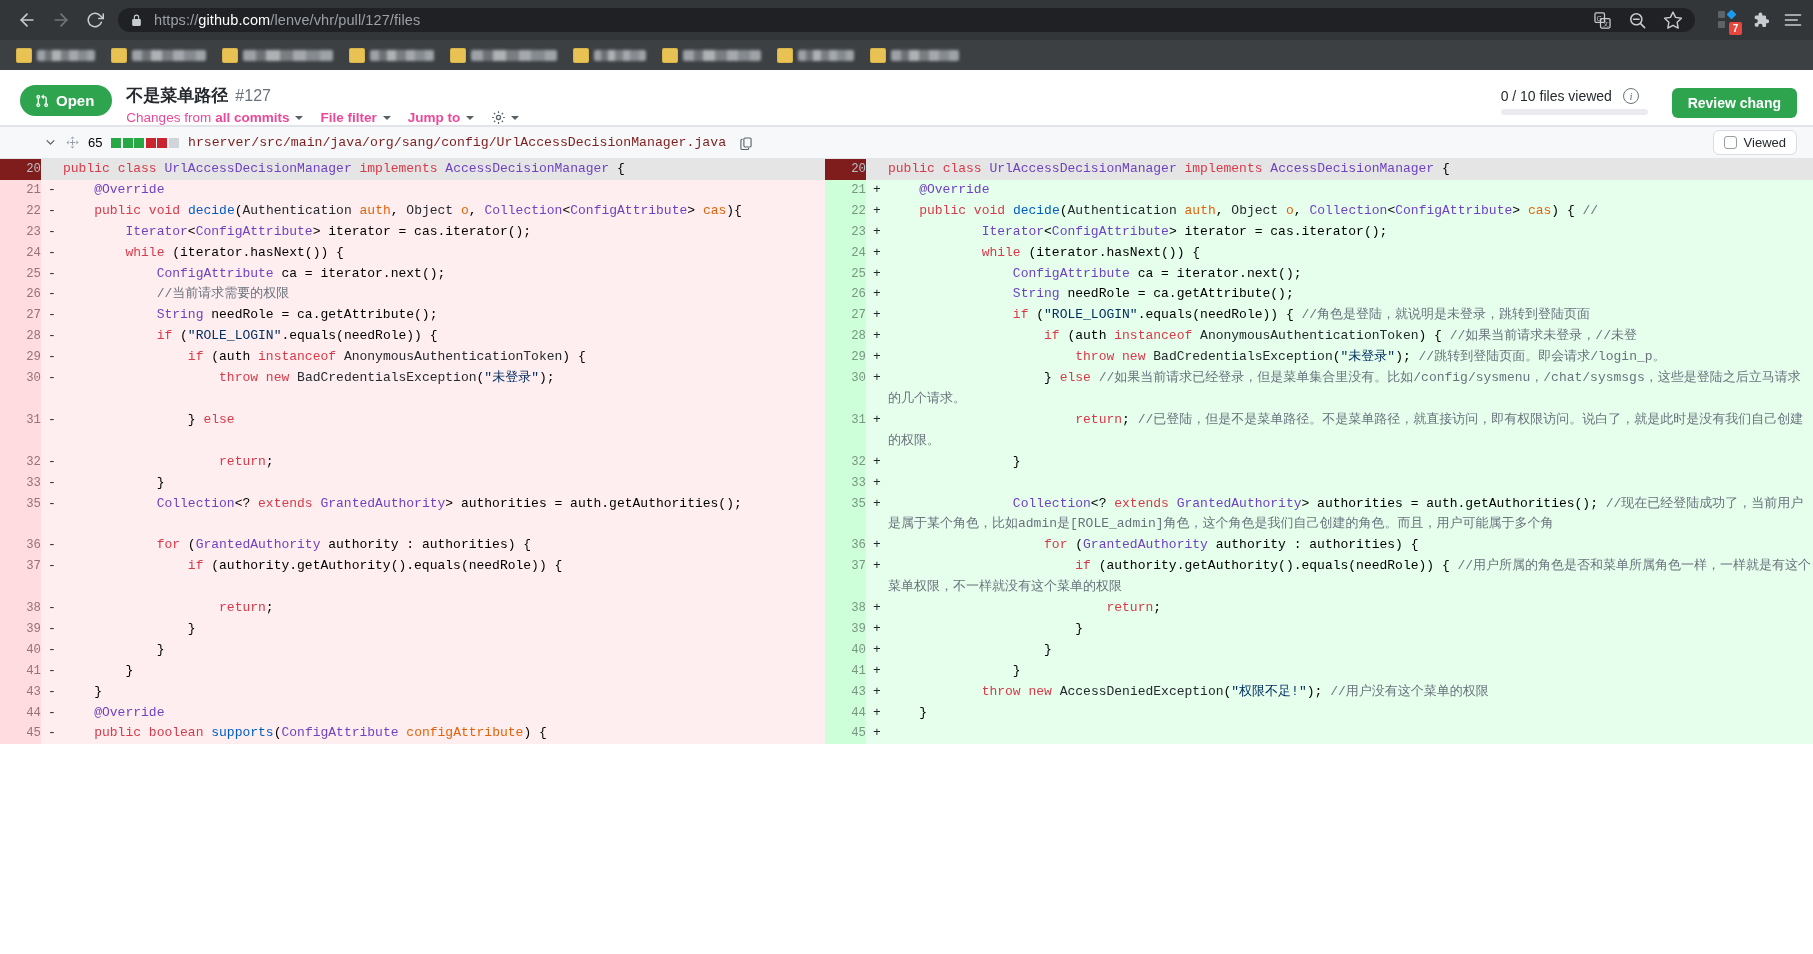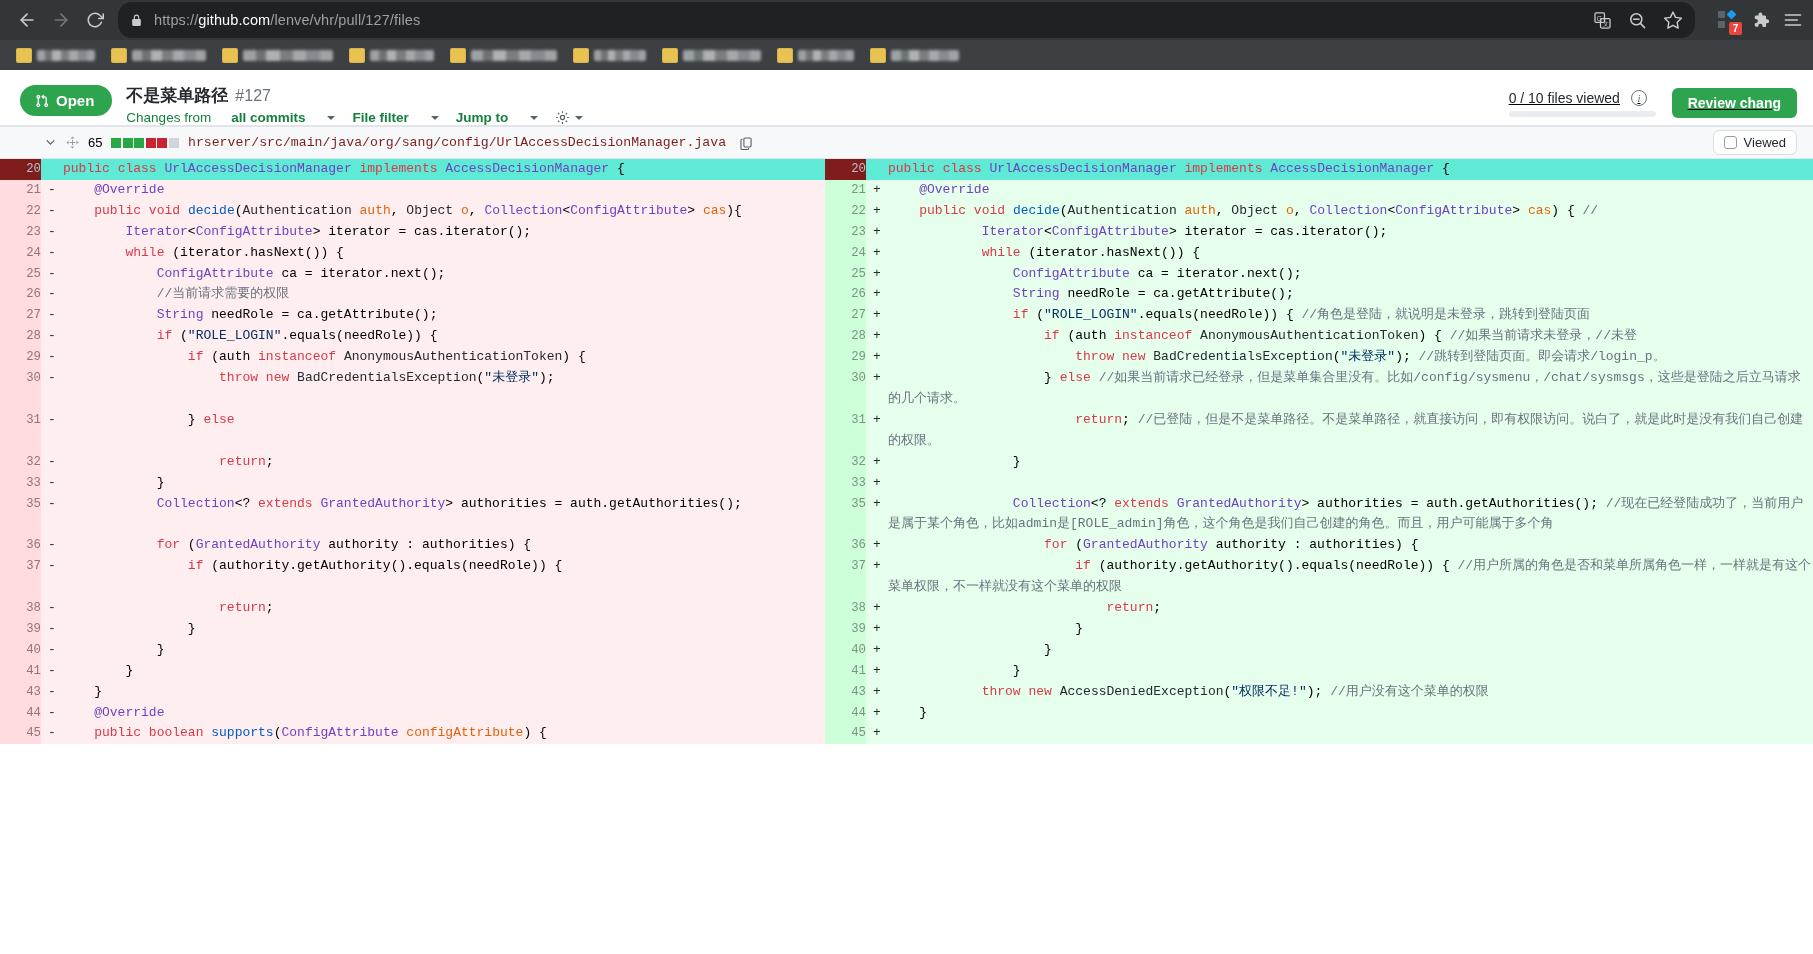--- a/index.html
+++ b/index.html
@@ -5,21 +5,21 @@
   * { box-sizing: border-box; margin:0; padding:0; }
   html,body { width:1813px; height:954px; overflow:hidden; background:#fff;
     font-family:"Liberation Sans", sans-serif; }
 
   
   .browser-top { background:#323639; height:40px; display:flex; align-items:center; padding:0 10px; }
   .nav-btn { width:34px; height:34px; display:flex; align-items:center; justify-content:center;
     border-radius:50%; color:#c8ccd0; flex:0 0 auto; }
   .nav-btn.dim { color:#71767a; }
   .nav-btn svg { display:block; }
-  .omnibox { flex:1 1 auto; height:36px; background:#202124; border-radius:14px;
+  .omnibox { flex:1 1 auto; height:24px; background:#202124; border-radius:14px;
     display:flex; align-items:center; padding:0 12px; margin:0 8px 0 6px; min-width:0; }
   .lock-ico { width:14px; height:14px; margin-right:10px; flex:0 0 auto; color:#c8ccd0; }
   .url-text { font-size:14.5px; color:#9aa0a6; white-space:nowrap; overflow:hidden;
     text-overflow:ellipsis; font-family:"Liberation Sans", sans-serif; letter-spacing:.1px; }
   .url-text .host { color:#ffffff; }
   .omni-icons { margin-left:auto; display:flex; align-items:center; gap:16px; padding-left:14px; }
   .omni-icons .oi { color:#c8ccd0; display:flex; }
   .ext-zone { display:flex; align-items:center; gap:13px; padding-left:14px; flex:0 0 auto; }
   .badge-red { position:absolute; right:-5px; bottom:-5px; background:#e8453c; color:#fff;
     font-size:10px; line-height:13px; min-width:13px; text-align:center; border-radius:2px;
@@ -42,29 +42,29 @@
   .pr-head { display:flex; align-items:flex-start; padding:14px 16px 10px 20px; gap:14px;
     border-bottom:1px solid #e1e4e8; background:#fff; height:56px; }
   .state-badge { background:#2ea44f; color:#fff; border-radius:18px; padding:7px 18px 7px 15px;
     font-size:15px; font-weight:600; display:flex; align-items:center; gap:7px; flex:0 0 auto;
     margin-top:1px; }
   .pr-meta { display:flex; flex-direction:column; gap:3px; min-width:0; }
   .pr-title-row { display:flex; align-items:baseline; gap:7px; }
   .pr-title { font-size:17px; font-weight:600; color:#24292e; white-space:nowrap; }
   .pr-number { font-size:16px; color:#6a737d; font-weight:400; }
   .pr-subrow { display:flex; align-items:center; gap:17px; }
-  .subitem { font-size:13.5px; color:#15803d; display:flex; align-items:center; gap:20px;
+  .subitem { font-size:13.5px; color:#ec4899; display:flex; align-items:center; gap:4px;
     white-space:nowrap; }
   .subitem b { font-weight:600; }
   .caret { width:0; height:0; border-left:4px solid transparent; border-right:4px solid transparent;
     border-top:4px solid #586069; display:inline-block; margin-left:2px; }
   .gear-wrap { display:flex; align-items:center; gap:3px; color:#586069; }
 
-  .pr-right { margin-left:auto; display:flex; align-items:center; gap:16px; flex:0 0 auto;
-    padding-top:4px;text-decoration:underline; }
+  .pr-right { margin-left:auto; display:flex; gap:24px; flex:0 0 auto;
+    padding-top:4px; }
   .files-viewed { display:flex; flex-direction:column; gap:5px; align-items:flex-start; }
   .fv-row { display:flex; align-items:center; gap:11px; }
   .fv-text { font-size:14px; color:#24292e; white-space:nowrap; }
   .info-ico { width:16px; height:16px; border-radius:50%; border:1.3px solid #6a737d;
     color:#6a737d; font-size:11px; font-style:italic; display:flex; align-items:center;
     justify-content:center; font-family:"Liberation Serif", serif; }
   .fv-bar { width:147px; height:6px; background:#eaecef; border-radius:3px; }
   .review-btn { background:#2ea44f; color:#fff; font-size:14px; font-weight:600;
     border-radius:6px; padding:7px 16px; white-space:nowrap; }
 
@@ -105,21 +105,21 @@
   
   .k  { color:#d73a49; }  
   .t  { color:#6f42c1; }  
   .s  { color:#032f62; }  
   .cm { color:#6a737d; }  
   .e  { color:#e36209; }  
   .p  { color:#24292e; }  
   .fn { color:#005cc5; }
 </style>
 <style>
-    td.num.ctxbg{background:#7f1d1d;} td.sign.ctxbg,td.code.ctxbg{background:#5eead4;}
+    td.num.ctxbg{background:#7f1d1d;} td.sign.ctxbg,td.code.ctxbg{background:#e5e5e5;}
     td.num.delbg{background:#ffdce0;color:#9b7077;} td.sign.delbg,td.code.delbg{background:#ffeef0;}
     td.num.addbg{background:#cdffd8;color:#7a9683;} td.sign.addbg,td.code.addbg{background:#e6ffed;}
     tr.row:first-child td.num.ctxbg{color:#b9bfc5;}
   </style></head>
 <body>
 
 <div class="browser-top">
   <div class="nav-btn">
     <svg width="20" height="20" viewBox="0 0 24 24" fill="none" stroke="currentColor" stroke-width="2" stroke-linecap="round" stroke-linejoin="round">
         <line x1="19" y1="12" x2="5" y2="12"></line>

